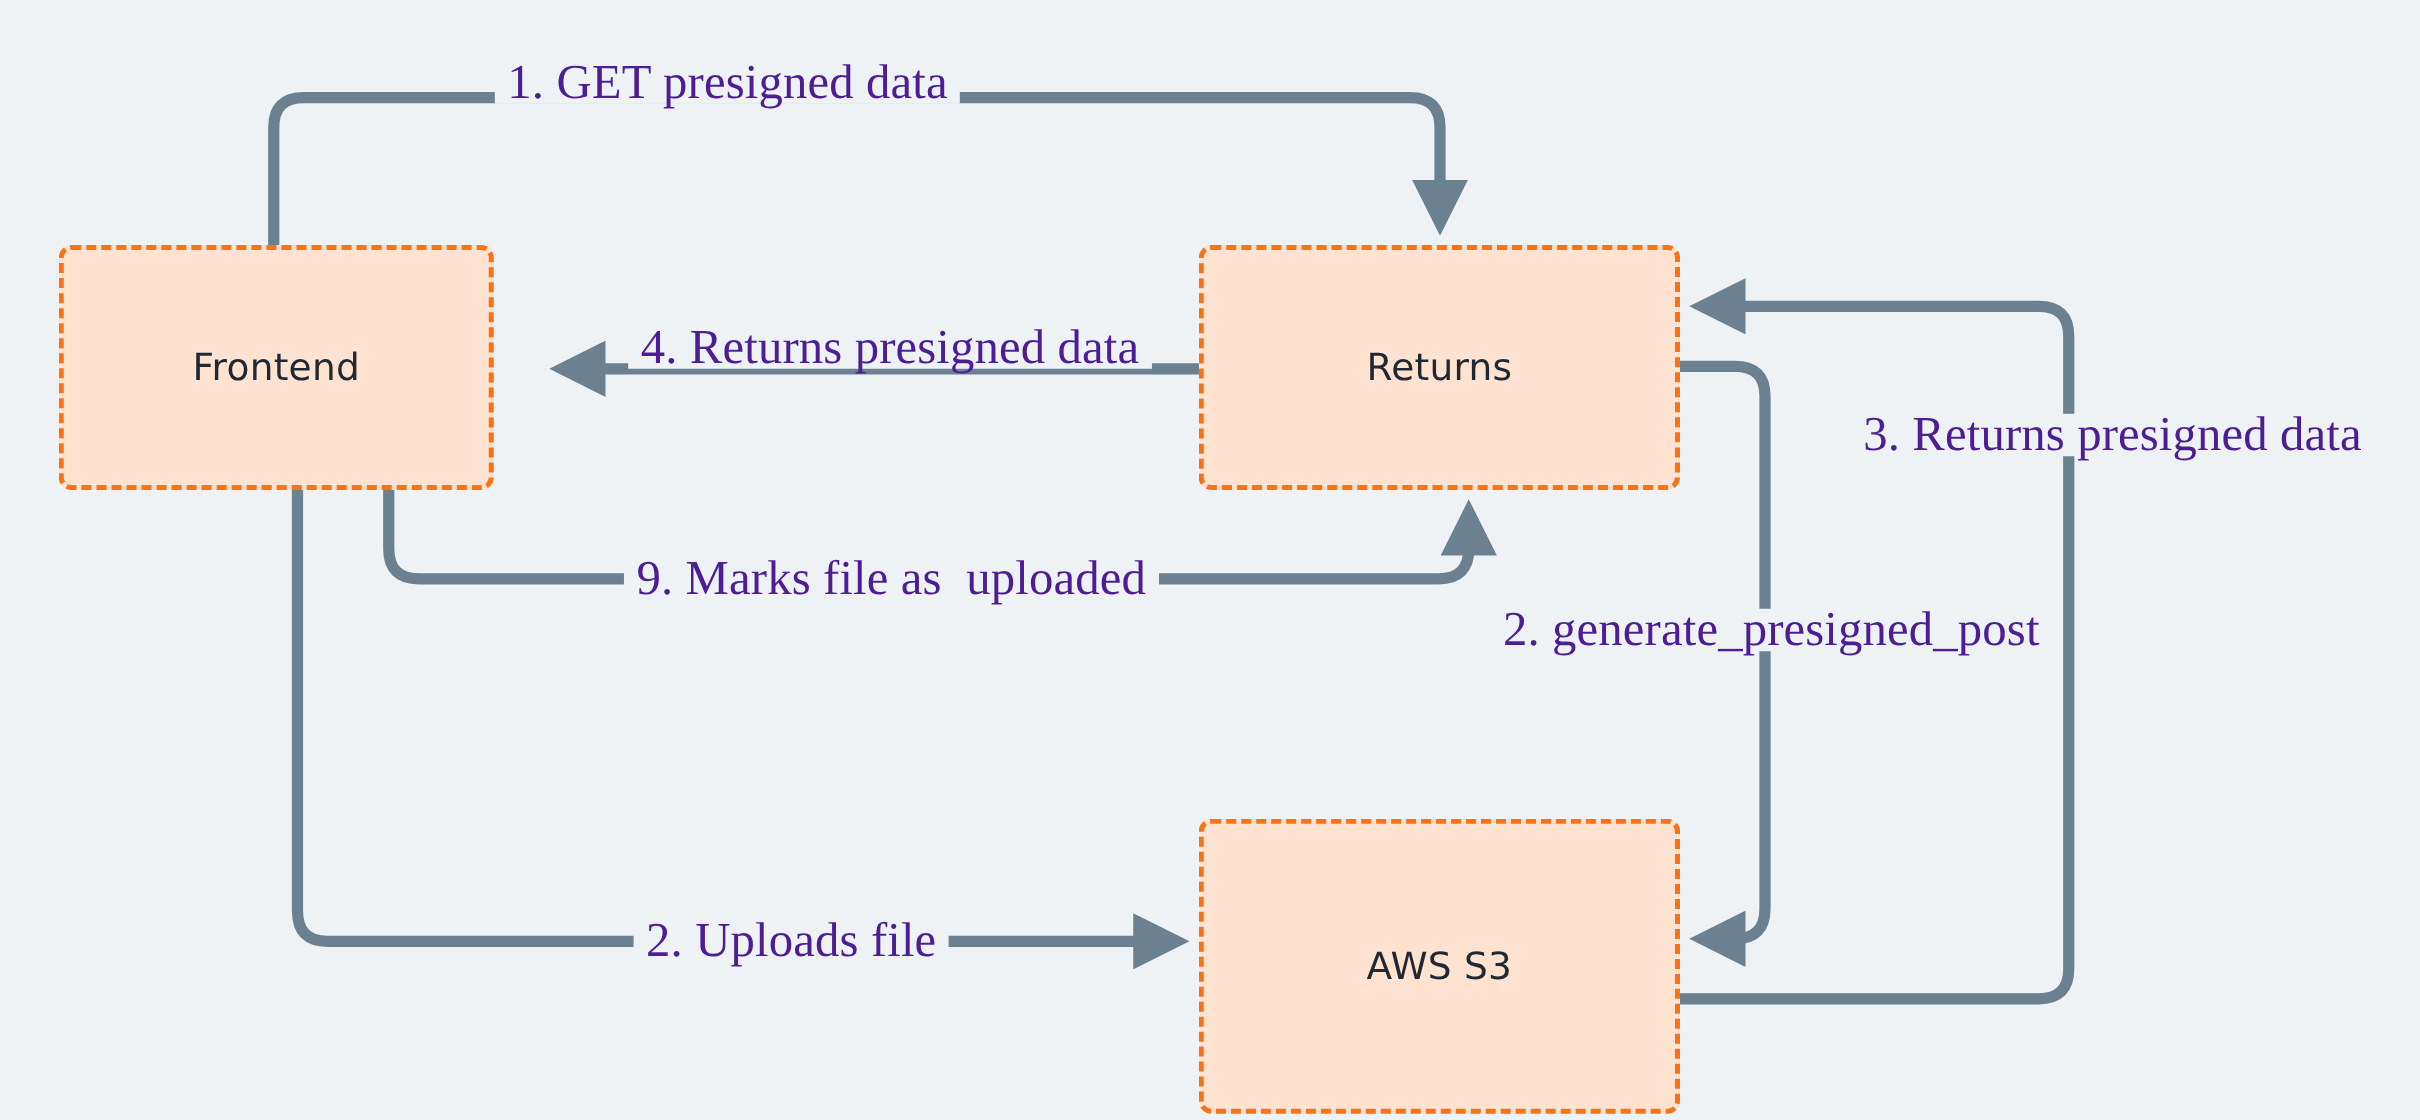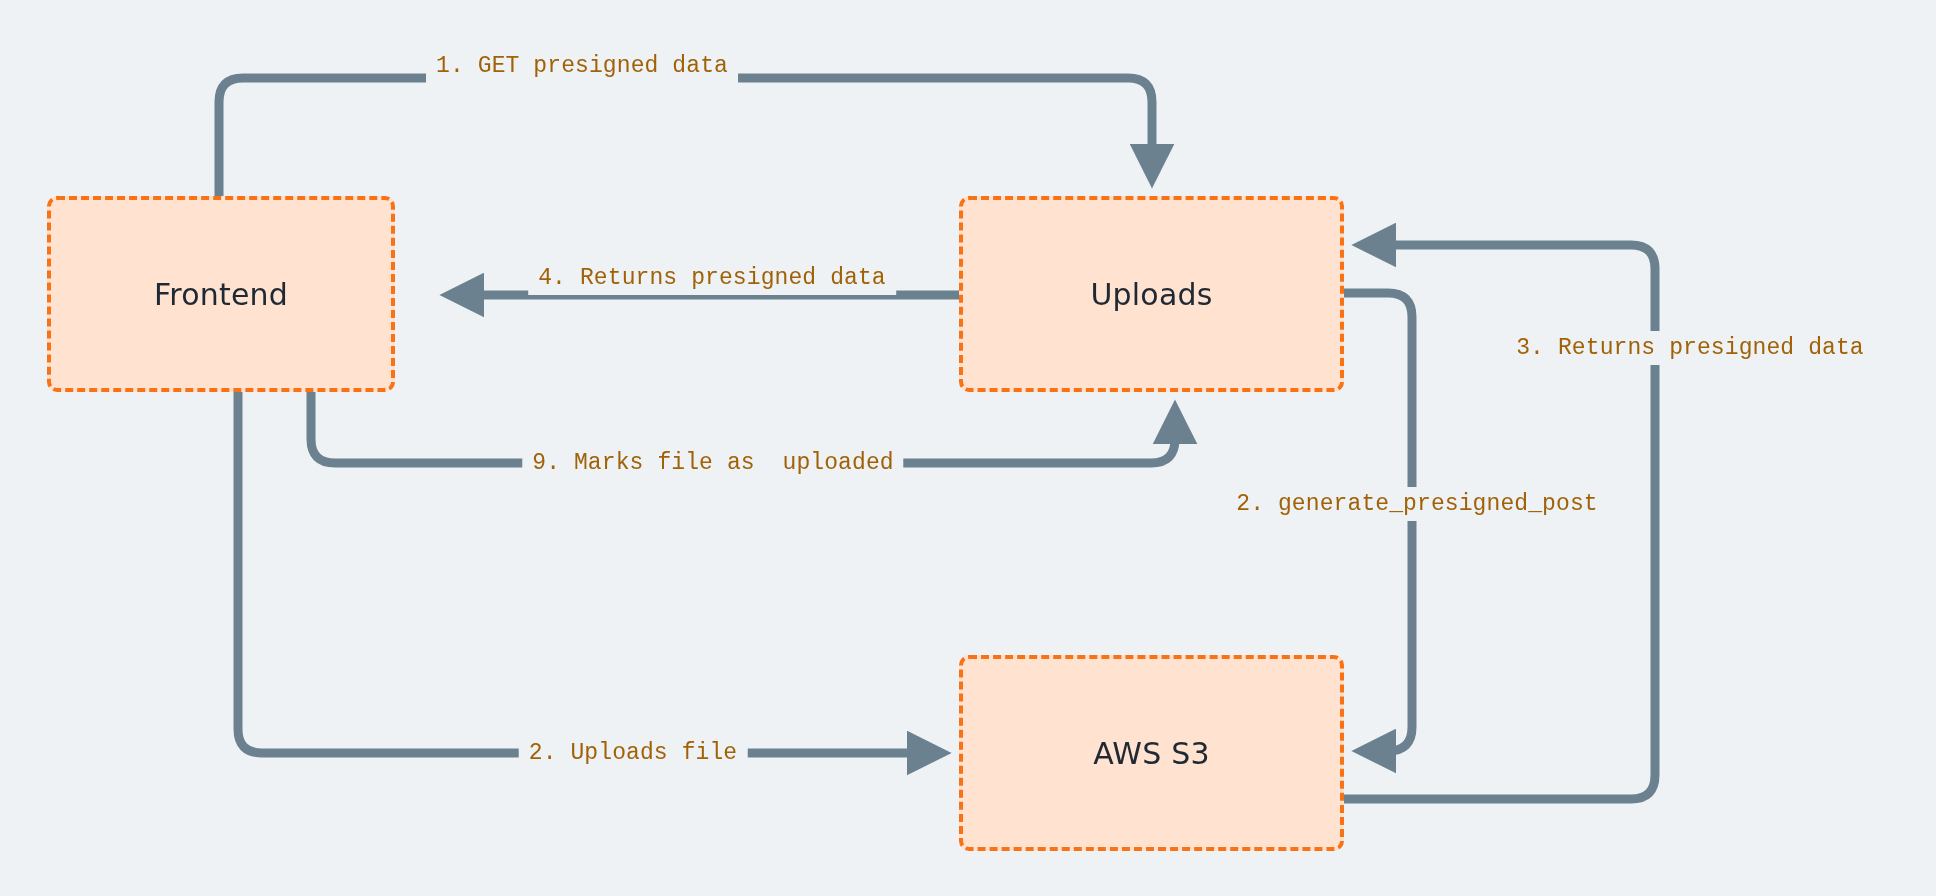--- a/index.html
+++ b/index.html
@@ -35,23 +35,23 @@
     justify-content: center;
   }
   .node-label {
     font-size: 30px;
     color: #1f2933;
     font-family: "DejaVu Sans", sans-serif;
     letter-spacing: 0.2px;
   }
   .edge-label {
     position: absolute;
-    font-size: 23px;
-    color: #a16207;
-    font-family: Liberation Mono, monospace;
+    font-size: 39px;
+    color: #4c1d95;
+    font-family: Liberation Serif, serif;
     white-space: pre;
     background: #eef2f5;
     padding: 0 10px;
     line-height: 34px;
     transform: translate(-50%, -50%);
     letter-spacing: 0.1px;
   }
 </style>
 </head>
 <body>
@@ -76,24 +76,24 @@
     <path d="M238,392 L238,729 Q238,753 262,753 L939,753" fill="none" stroke="#6b8190" stroke-width="9" stroke-linecap="round" marker-end="url(#arrowhead)"></path>
 
     <path d="M311,392 L311,439 Q311,463 335,463 L1151,463 Q1175,463 1175,439 L1175,412" fill="none" stroke="#6b8190" stroke-width="9" stroke-linecap="round" marker-end="url(#arrowhead)"></path>
   </svg>
 
   <div class="node" style="left:47px; top:196px; width:348px; height:196px;">
     <span class="node-label">Frontend</span>
   </div>
 
   <div class="node" style="left:959px; top:196px; width:385px; height:196px;">
-    <span class="node-label">Uploads</span>
+    <span class="node-label">Returns</span>
   </div>
 
-  <div class="node" style="left:959px; top:655px; width:385px; height:196px;">
+  <div class="node" style="left:959px; top:655px; width:385px; height:236px;">
     <span class="node-label">AWS S3</span>
   </div>
 
   <div class="edge-label" style="left:582px; top:66px;">1. GET presigned data</div>
 
   <div class="edge-label" style="left:1417px; top:504px;">2. generate_presigned_post</div>
 
   <div class="edge-label" style="left:1690px; top:348px;">3. Returns presigned data</div>
 
   <div class="edge-label" style="left:712px; top:278px;">4. Returns presigned data</div>

